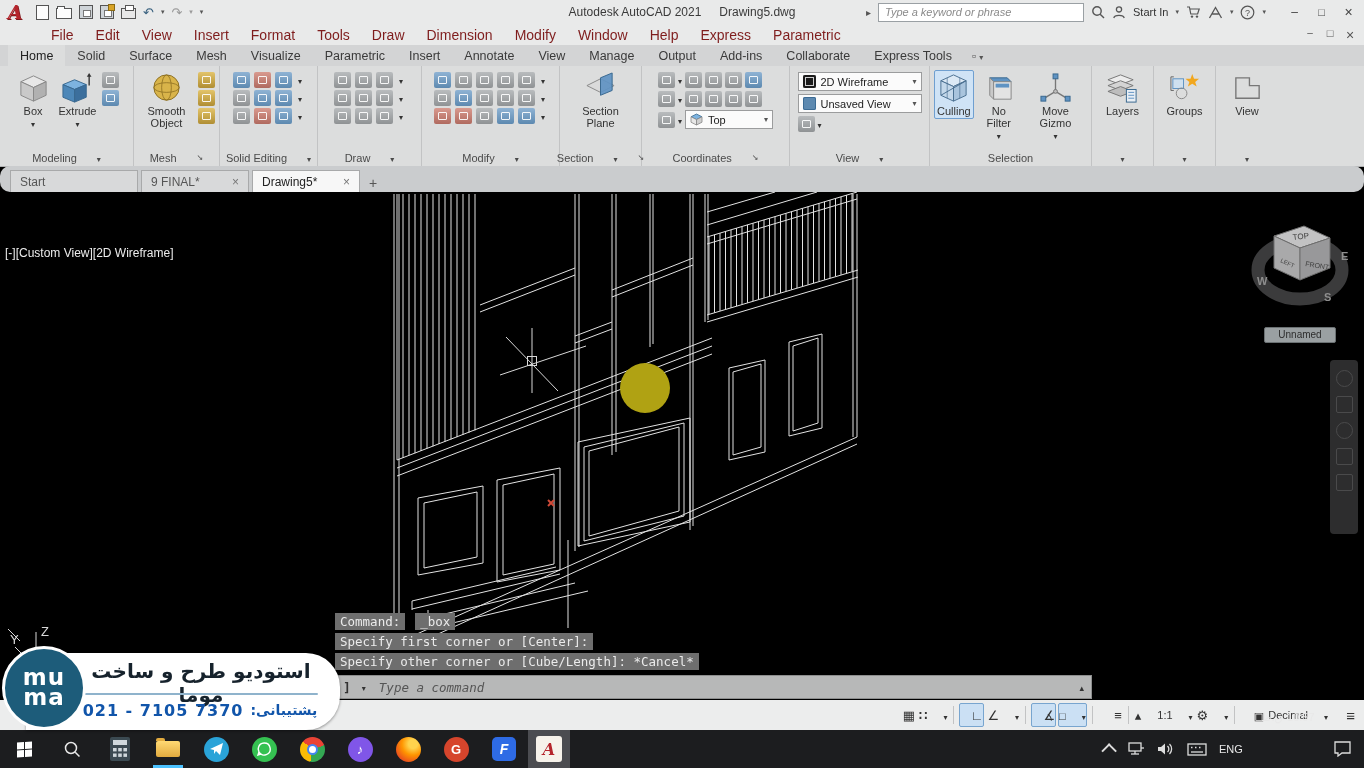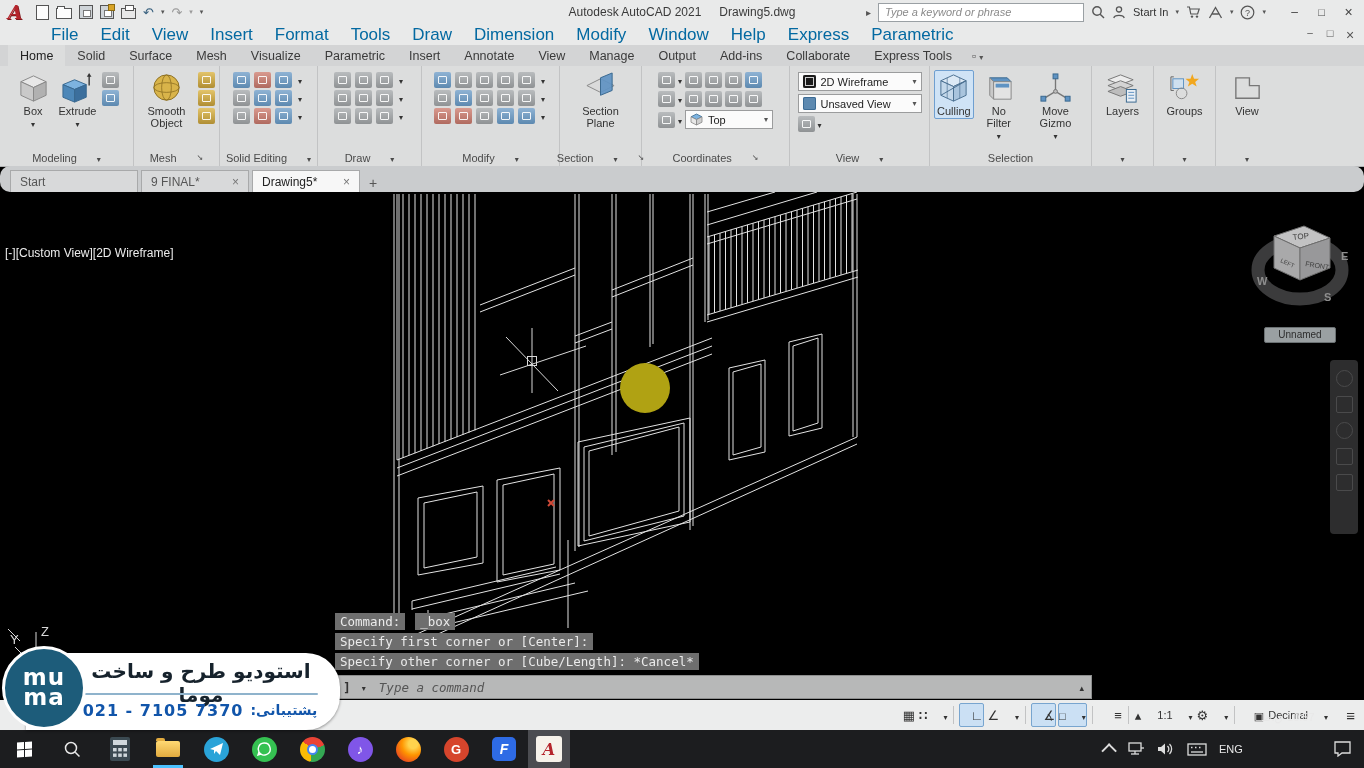--- a/index.html
+++ b/index.html
@@ -34,21 +34,21 @@
   .searchbox input::placeholder{color:#8a8a8a;font-style:italic;}
   .ico{display:inline-flex;align-items:center;justify-content:center;}
   .signin{font-size:11px;color:#333;}
   .wc{display:flex;align-items:center;margin-left:8px;}
   .wc span{width:27px;text-align:center;font-size:12px;color:#444;}
   .i-min::before{content:"–";}
   .i-max::before{content:"□";font-size:11px;}
   .i-close::before{content:"×";font-size:14px;}
   
   .menubar{left:0;right:0;top:24px;height:21px;background:#e9eaea;display:flex;align-items:center;padding-left:40px;}
-  .menu-item{padding:2px 11px;font-size:17px;color:#0369a1;}
+  .menu-item{padding:2px 11px;font-size:14px;color:#7f1d1d;}
   .menu-wc{margin-left:auto;display:flex;padding-right:4px;}
   .menu-wc span{width:20px;text-align:center;font-size:10px;color:#555;}
   
   .ribbontabs{left:0;right:0;top:45px;height:21px;background:#d3d4d5;display:flex;align-items:stretch;padding-left:8px;}
   .rtab{display:flex;align-items:center;padding:0 12px;font-size:12.5px;color:#3a3a3a;}
   .rtab.active{background:#dcdddd;color:#222;}
   .rtoggle{display:flex;align-items:center;gap:3px;margin-left:8px;color:#555;}
   .i-panelbox::before{content:"▫";font-size:12px;}
   .i-caret::before{content:"▾";font-size:8px;}
   .i-caret-up::before{content:"▴";font-size:9px;}

